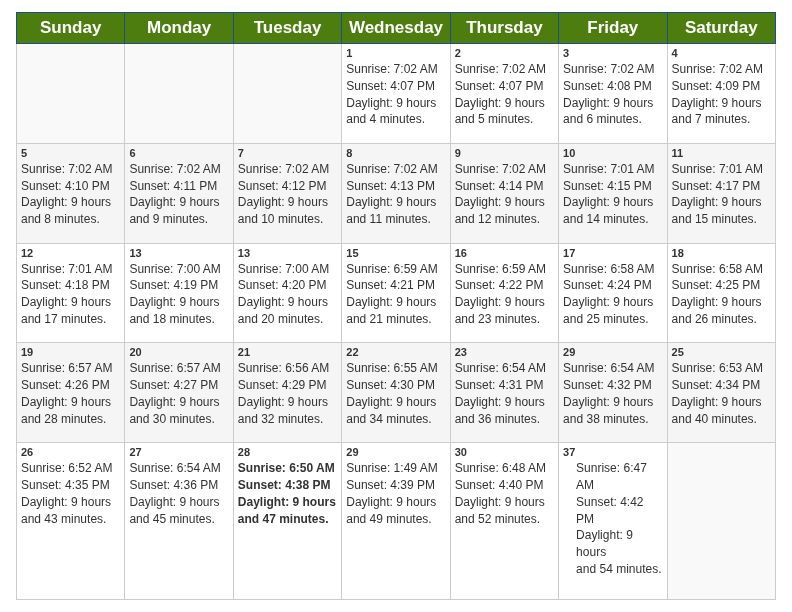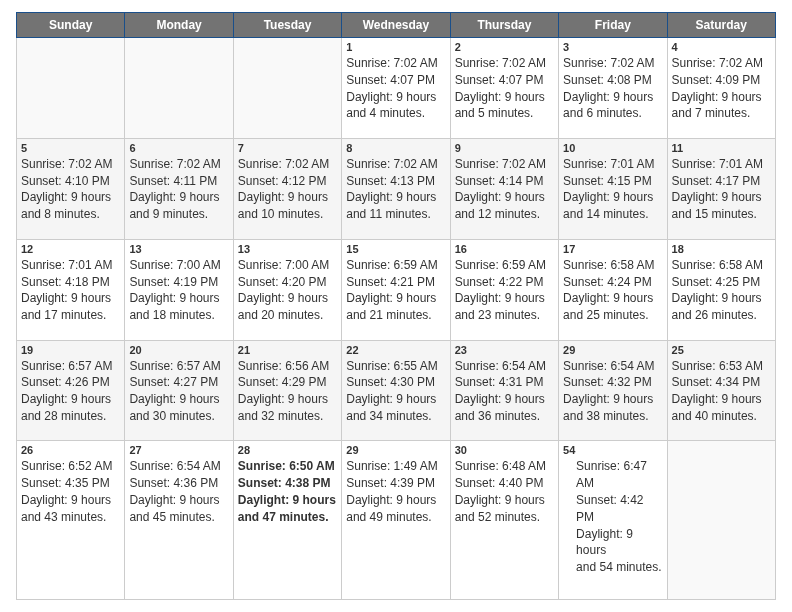--- a/index.html
+++ b/index.html
@@ -61,24 +61,24 @@
       color: #555;
     }
     .calendar {
       flex: 1;
       border: 1px solid #ccc;
       border-collapse: collapse;
       width: 100%;
       table-layout: fixed;
     }
     .calendar th {
-      background: #737373;
+      background: #4d7c0f;
       color: #fff;
       padding: 5px 4px;
-      font-size: 12px;
+      font-size: 17px;
       text-align: center;
       border: 1px solid #1a4f8a;
       font-weight: bold;
     }
     .calendar td {
       border: 1px solid #ccc;
       vertical-align: top;
       padding: 3px 4px;
       font-size: 9.5px;
       color: #333;
@@ -337,21 +337,21 @@
 and 49 minutes.</div>
           </td>
           <td>
             <div class="day-num">30</div>
             <div class="day-info" style="white-space: pre-line;">Sunrise: 6:48 AM
 Sunset: 4:40 PM
 Daylight: 9 hours
 and 52 minutes.</div>
           </td>
           <td>
-            <div class="day-num">54</div>
+            <div class="day-num">37</div>
             <div class="day-info" style="white-space: pre-line; margin-left: 13px;">Sunrise: 6:47 AM
 Sunset: 4:42 PM
 Daylight: 9 hours
 and 54 minutes.</div>
           </td>
           <td class="empty"></td>
         </tr>
       </tbody>
   </table>
 </div>

